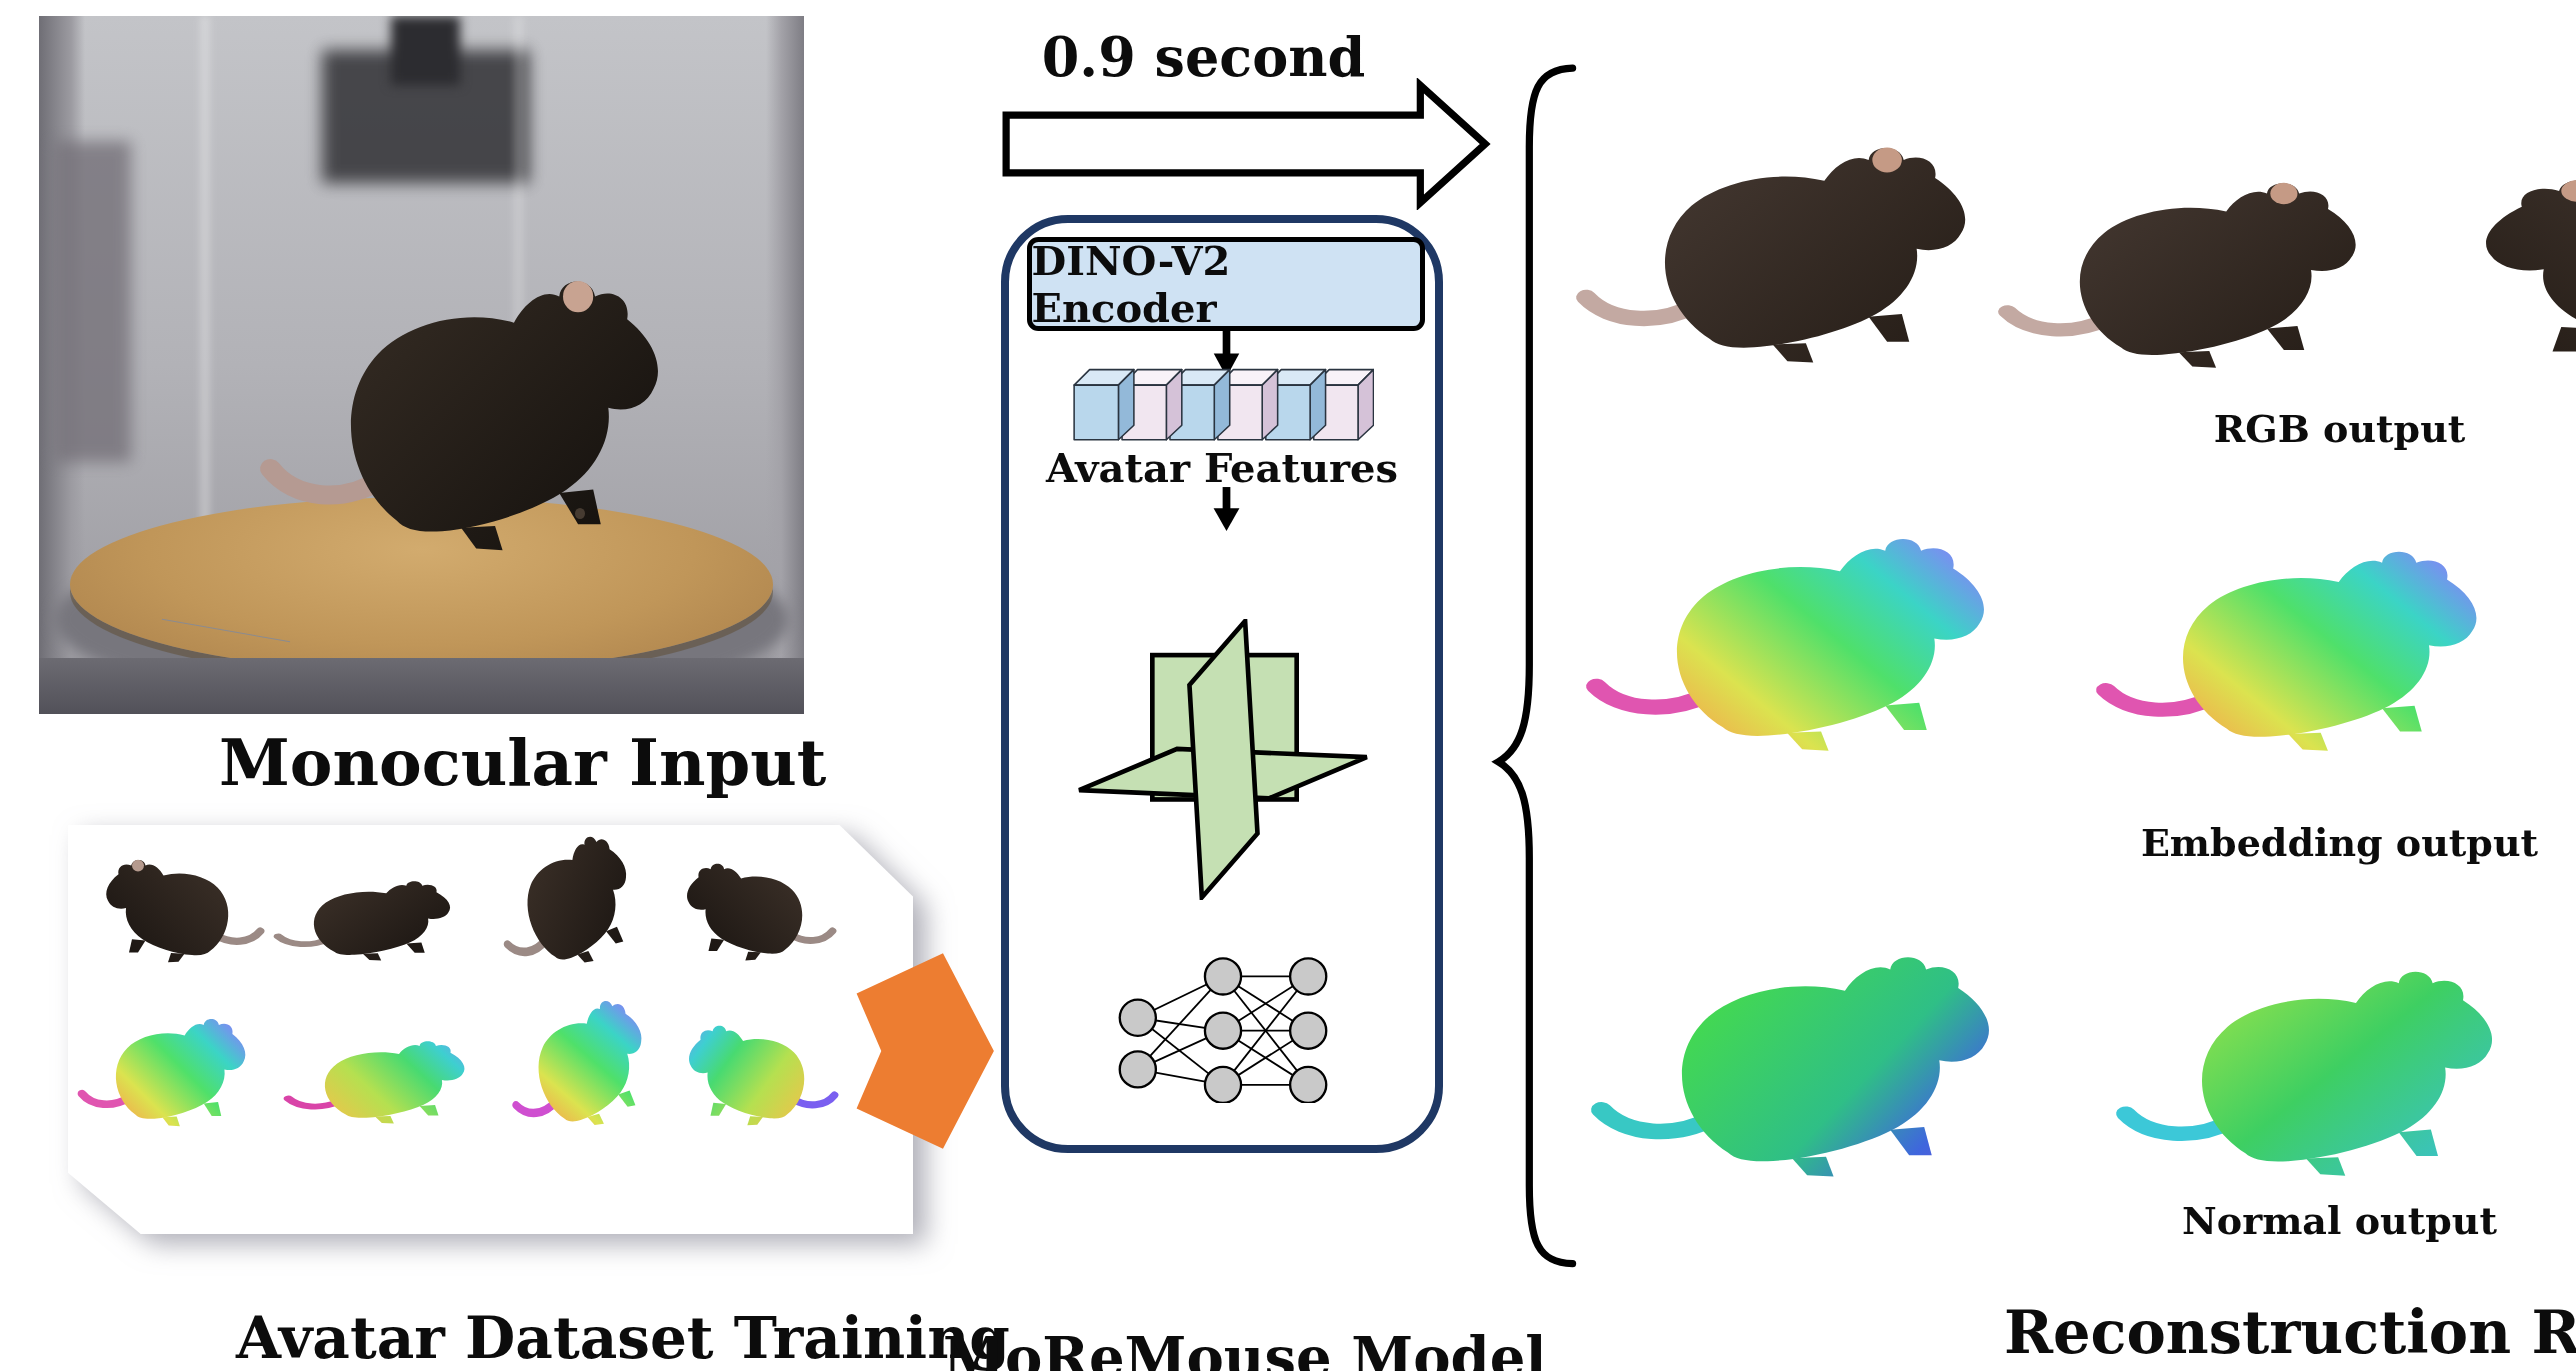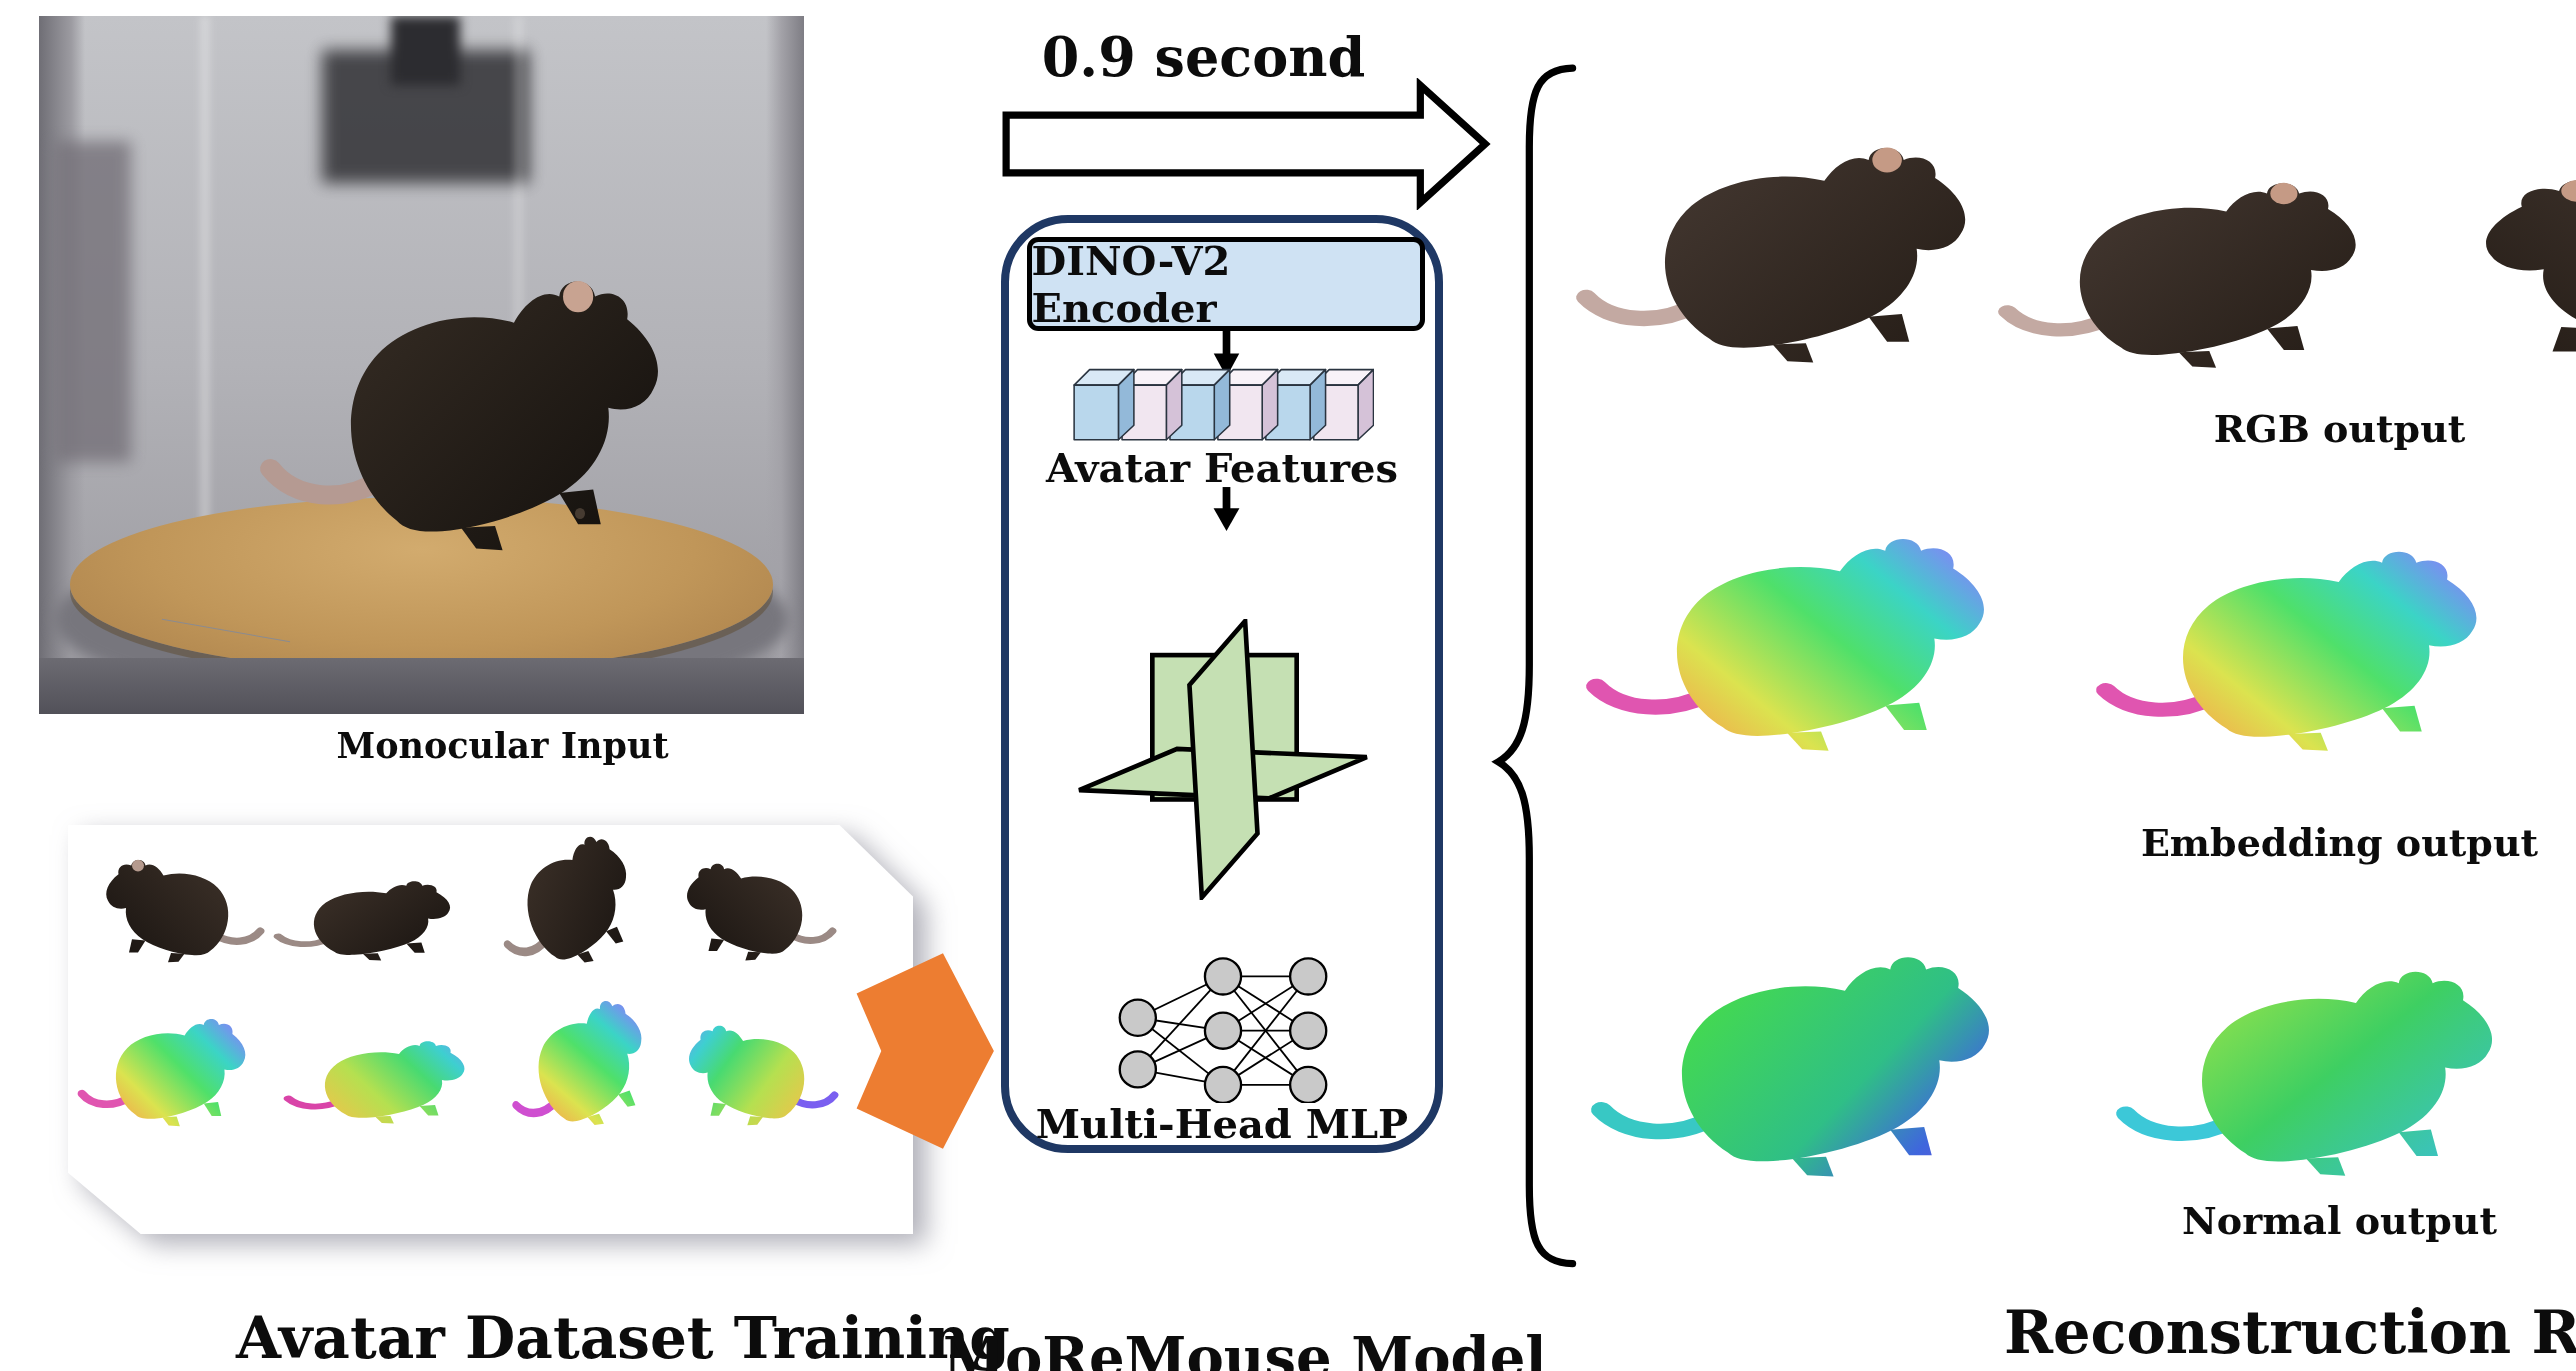--- a/index.html
+++ b/index.html
@@ -118,21 +118,21 @@
     <div class="abs streak" style="left:62%;opacity:.18;"></div>
     <div class="abs plat-shadow"></div>
     <div class="abs platform"></div>
     <div class="abs base"></div>
     <div class="abs scratch"></div>
     <svg class="mouse" style="left:29%;top:37%;width:453px;height:278px;color:#b59a92;--ear:#c8a391;" viewBox="0 0 240 160" preserveAspectRatio="none">
       <use href="#mouseShape" fill="url(#gPhoto)"></use>
     </svg>
     <div class="abs pellet"></div>
   </div>
-  <div class="caption" style="left:219px;top:725px;width:567px;font-size:35px;">Monocular Input</div>
+  <div class="caption" style="left:219px;top:725px;width:567px;font-size:64px;">Monocular Input</div>
 
   <div id="avatarWrap" class="abs">
     <div id="avatarPanel">
 
       <svg class="mouse" style="left:15.5px;top:32px;width:180px;height:106px;color:#9b8a85;--ear:#b59a8e;transform:scaleX(-1);" viewBox="0 0 240 160" preserveAspectRatio="none">
           <use href="#mouseShape" fill="url(#gBlk)"></use>
         </svg>
       <svg class="mouse" style="left:206px;top:54px;width:201px;height:82px;color:#9b8a85;" viewBox="0 0 240 160" preserveAspectRatio="none">
           <use href="#mouseShape" fill="url(#gBlk)"></use>
         </svg>
@@ -253,21 +253,20 @@
           <circle cx="50" cy="235" r="35"></circle>
         <circle cx="215" cy="55" r="35"></circle>
           <circle cx="215" cy="160" r="35"></circle>
           <circle cx="215" cy="265" r="35"></circle>
         <circle cx="380" cy="55" r="35"></circle>
           <circle cx="380" cy="160" r="35"></circle>
           <circle cx="380" cy="265" r="35"></circle>
       </g>
     </svg>
 
-    <div class="mlabel" style="top:877px;font-size:40px;">Multi-Head MLP</div>
   </div>
   <div class="caption" style="left:943px;top:1324px;width:567px;font-size:56px;">MoReMouse Model</div>
 
   <svg class="abs" style="left:1489px;top:62px;" width="93" height="1211" viewBox="0 0 180 2350">
     <path d="M162,12 C95,14 78,55 78,165 L78,1170 C78,1280 62,1332 18,1358
              C62,1384 78,1436 78,1545 L78,2180 C78,2290 95,2330 162,2332" fill="none" stroke="#000" stroke-width="14" stroke-linecap="round"></path>
   </svg>
 
   <div>
 

